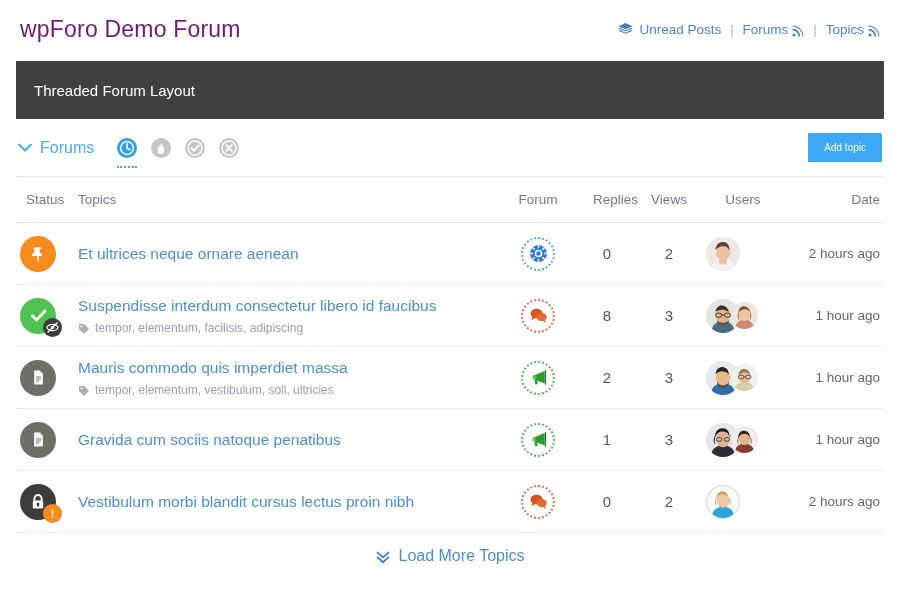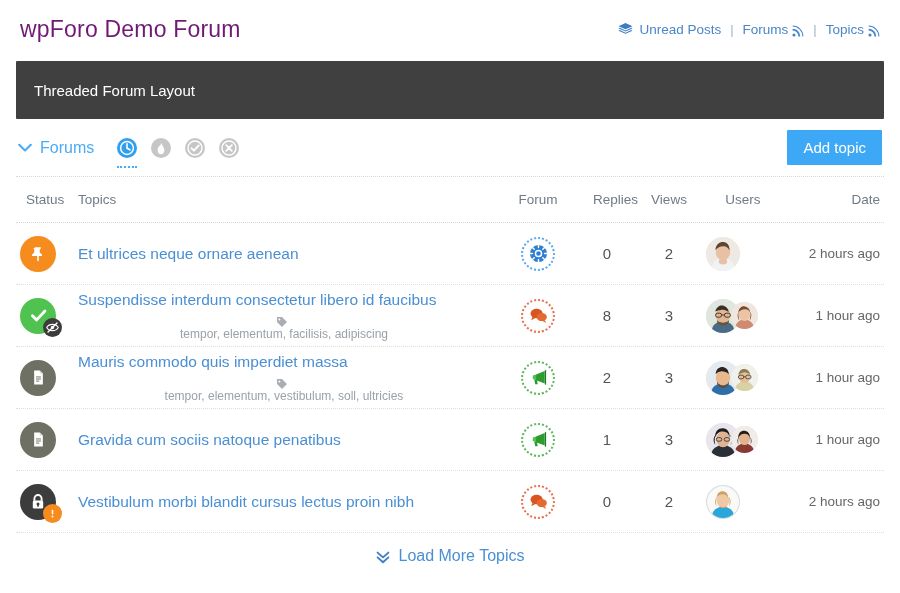--- a/index.html
+++ b/index.html
@@ -57,21 +57,21 @@
     cursor: pointer; position: relative;
   }
   .filter-ic.active { }
   .filter-underline {
     position: absolute; left: 1px; bottom: -9px; width: 20px; height: 2px;
     border-bottom: 2px dotted #4aabf7;
   }
   .spacer { flex: 1; }
   .add-topic {
     background: #3da8f5; color:#fff; border: none;
-    font-size: 15px; font-family: inherit;
+    font-size: 10px; font-family: inherit;
     padding: 9px 16px; cursor: pointer; border-radius: 1px;
   }
 
   
   .tbl { margin: 0 16px; width: calc(900px - 32px); }
   .thead {
     display: flex; align-items: center; height: 46px;
     border-bottom: 1px dotted #d8d8d8;
     color: #6f7b87; font-size: 13.5px;
   }
@@ -115,21 +115,21 @@
   .sb-dark { background: #3c3c3c; }
   .sb-orange { background: #f68b1e; }
 
   
   .topic-title {
     color: #4a8fd4; font-size: 15.5px; cursor: pointer;
     display: inline-block; line-height: 1.25;
   }
   .tags {
     margin-top: 6px; font-size: 12px; color: #9aa1a9;
-    display: flex; align-items: center; flex-direction: column;
+    display: flex; align-items: center;
   }
   .tag-icon { margin-right: 5px; display:inline-flex; position: relative; top:1px;}
   .tags span { cursor: pointer; }
 
   
   .forum-ring {
     width: 34px; height: 34px; border-radius: 50%;
     display:flex; align-items:center; justify-content:center;
     border: 2px dotted #cfcfcf; cursor: pointer;
   }

